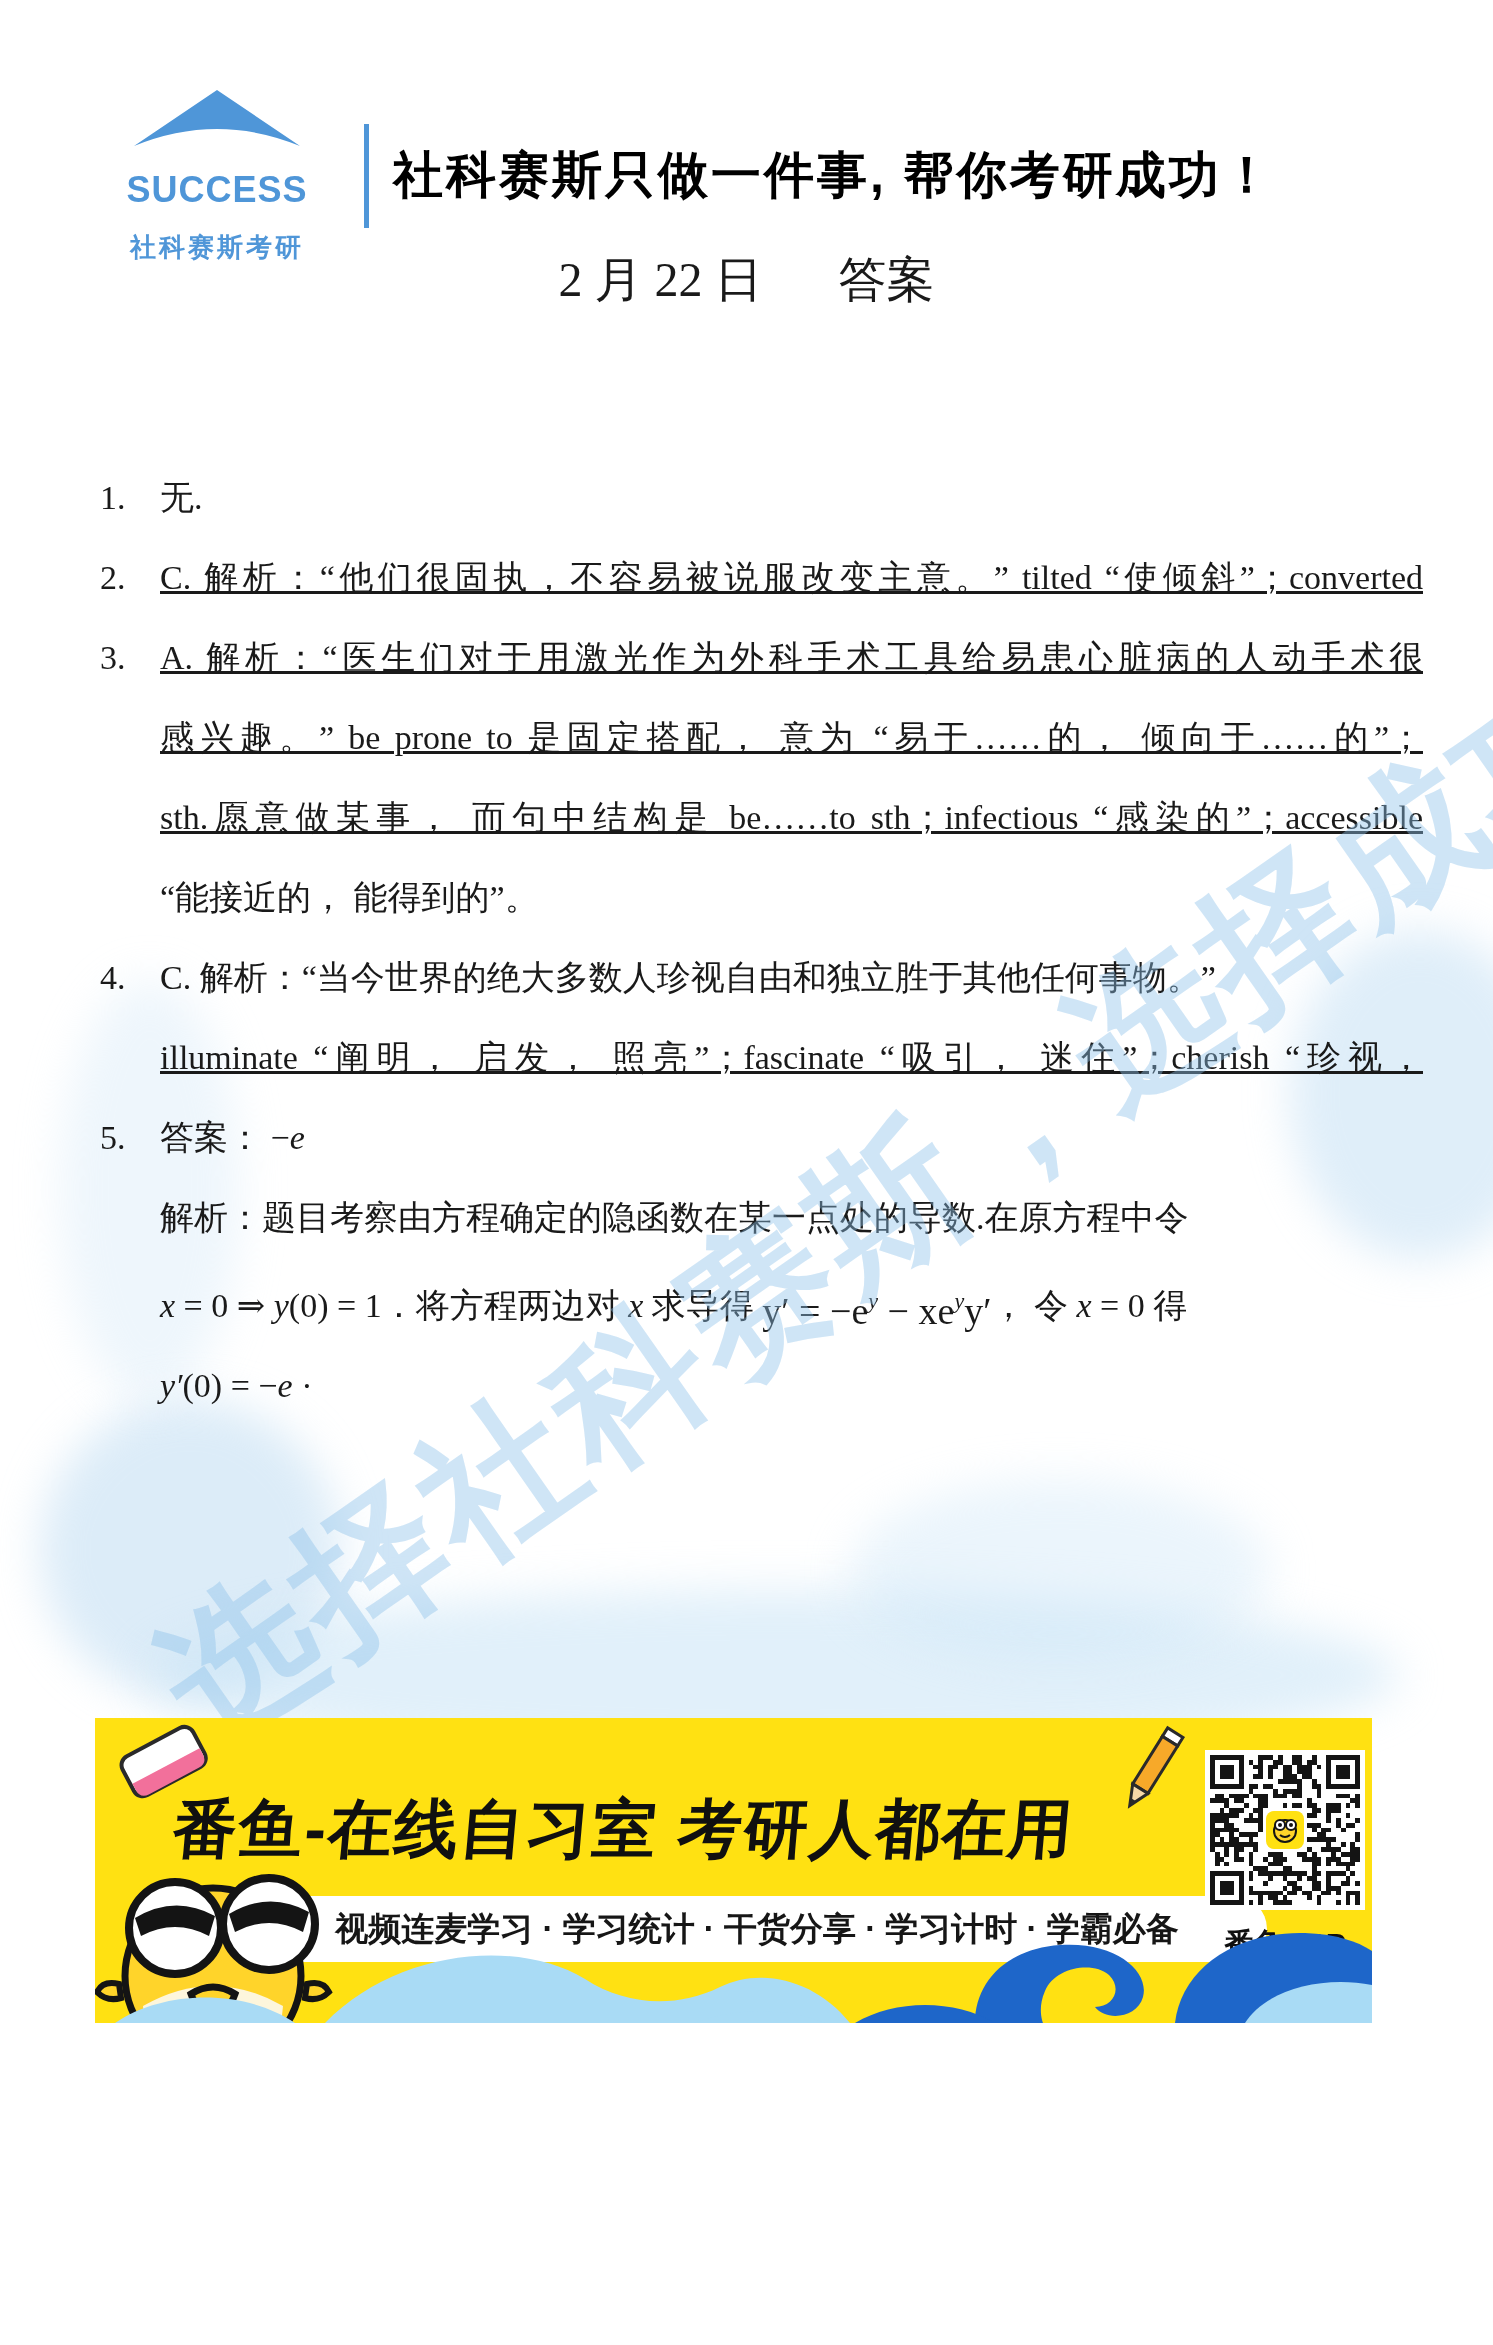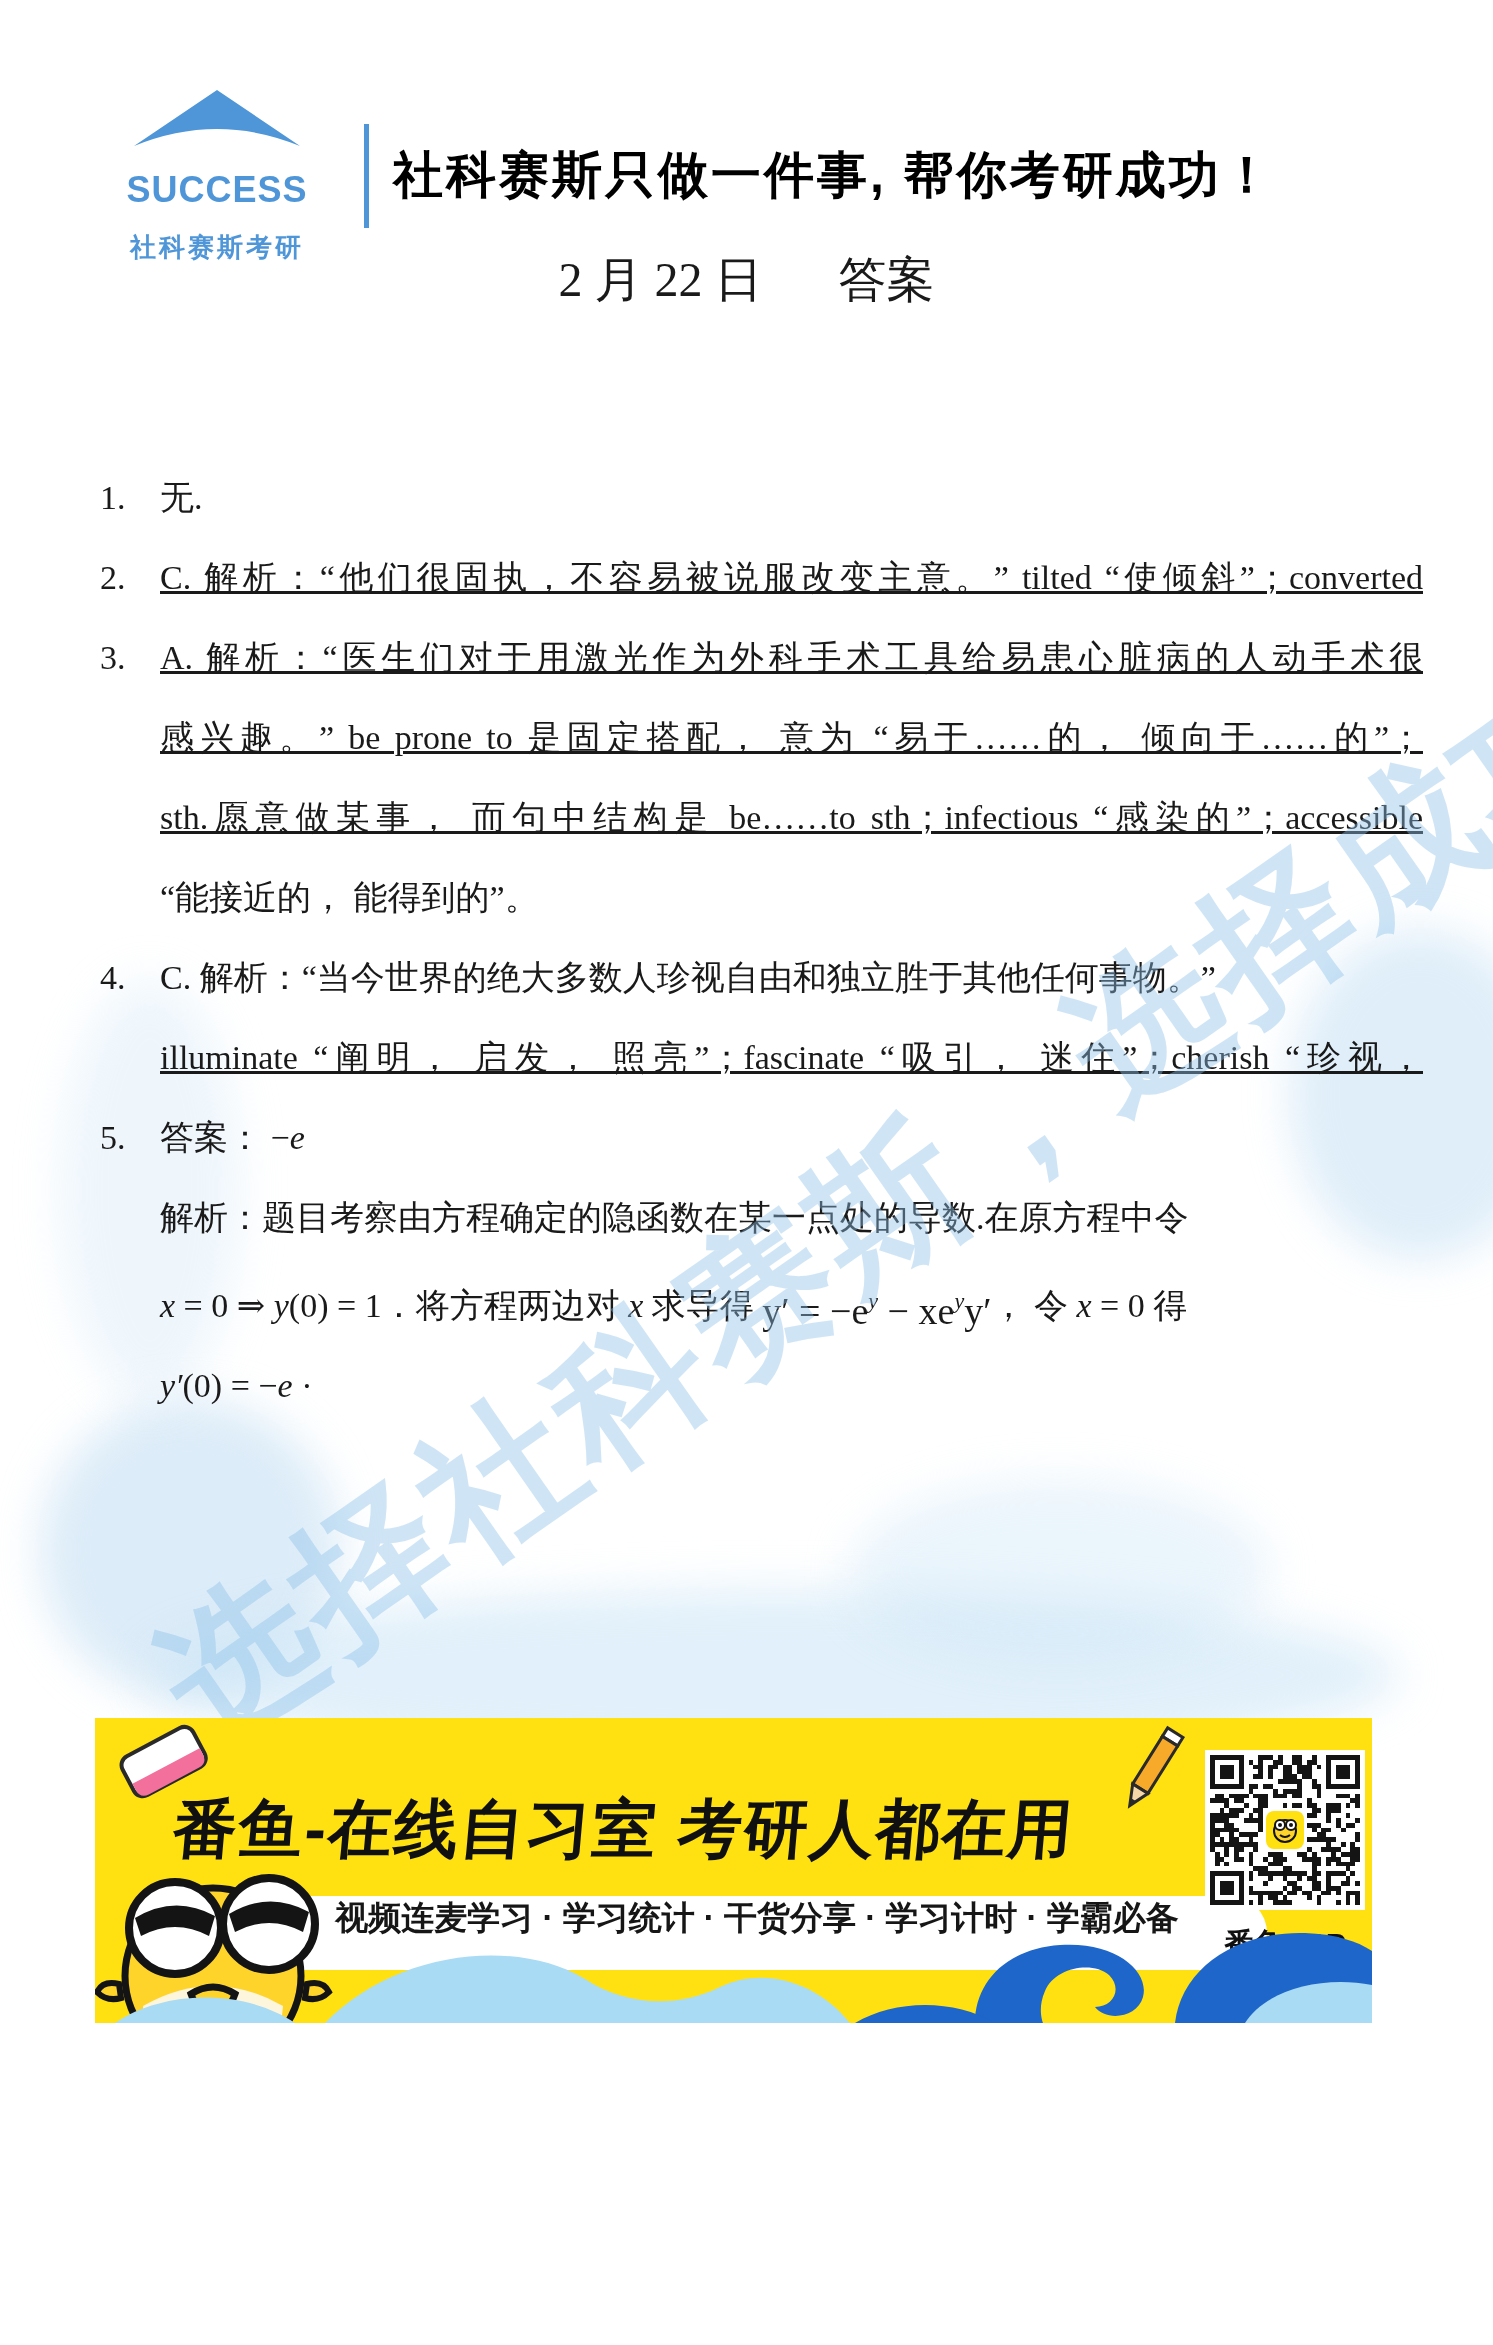--- a/index.html
+++ b/index.html
@@ -36,22 +36,22 @@
   .answer-line.jline{white-space:normal;text-align:justify;text-align-last:justify;text-decoration:underline;}
   .seg-c{}
   .seg-r{}
   .seg-i{font-style:italic;}
   .seg-ib{font-size:38px;position:relative;top:7px;}
   .seg-supb{font-style:italic;font-size:22px;vertical-align:super;position:relative;top:3px;}
   
   .banner{position:absolute;left:95px;top:1718px;width:1277px;height:305px;background:#ffe112;overflow:hidden;z-index:4;}
   .banner-headline{position:absolute;left:78px;top:68px;font-family:"Liberation Sans","DejaVu Sans",sans-serif;
                    font-weight:900;font-size:64px;color:#101010;transform:skewX(-5deg);white-space:nowrap;letter-spacing:2px;}
-  .banner-pill{position:absolute;left:152px;top:178px;width:1020px;height:74px;background:#ffffff;border-radius:40px;
-               display:flex;align-items:flex-start;justify-content:center;}
+  .banner-pill{position:absolute;left:152px;top:178px;width:1020px;height:66px;background:#ffffff;border-radius:40px;
+               display:flex;align-items:center;justify-content:center;}
   .banner-pill span{font-family:"Liberation Sans","DejaVu Sans",sans-serif;font-weight:700;font-size:33px;color:#161616;white-space:nowrap;}
   .eraser-icon{position:absolute;left:28px;top:18px;transform:rotate(-28deg);}
   .pencil-icon{position:absolute;left:1035px;top:2px;transform:rotate(32deg);}
   .fish{position:absolute;left:-12px;top:148px;}
   .qr-block{position:absolute;left:1108px;top:32px;width:164px;text-align:center;}
   .qr-box{position:relative;width:160px;height:160px;background:#ffffff;border-radius:6px;margin:0 auto;}
   .qr-center{position:absolute;left:61px;top:61px;width:38px;height:38px;background:#ffe112;border-radius:8px;
              display:flex;align-items:center;justify-content:center;}
   .qr-label{font-family:"Liberation Sans",sans-serif;font-weight:900;font-size:30px;color:#101010;margin-top:14px;}
   .waves{position:absolute;left:0;bottom:0;width:1277px;height:100px;}

